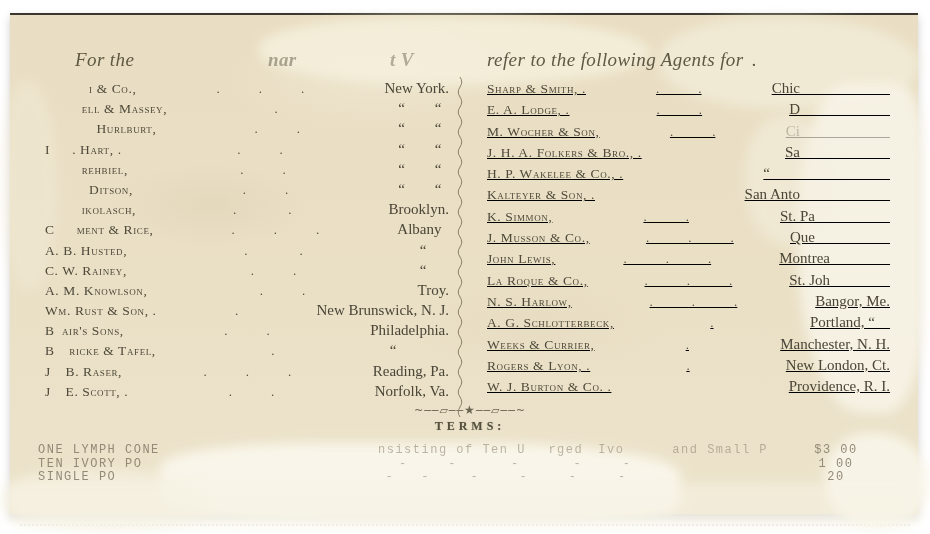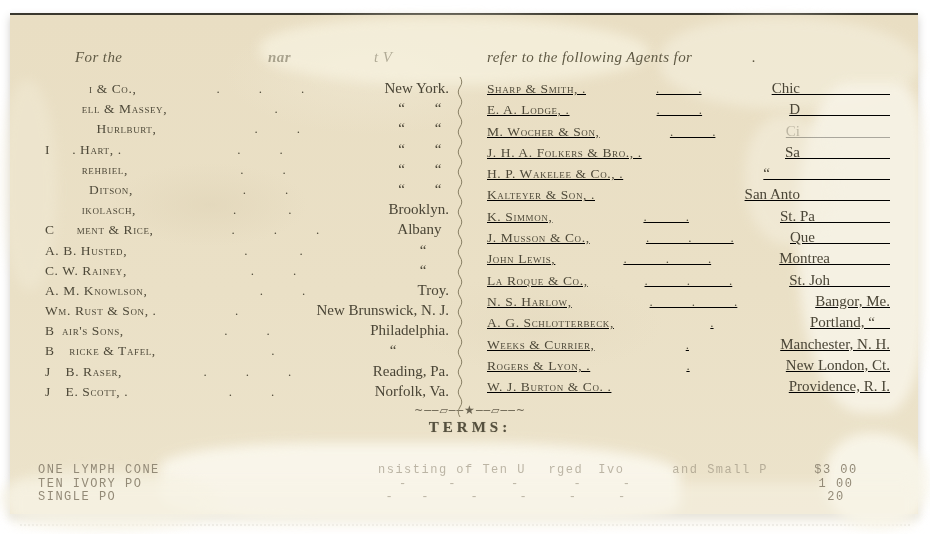--- a/index.html
+++ b/index.html
@@ -23,24 +23,24 @@
   .p-topright{left:650px;top:2px;width:260px;height:92px;background:#f4efdd;opacity:.65;}
   .p-right{left:788px;top:68px;width:126px;height:330px;background:#f7f3e6;opacity:.92;border-radius:40% 20% 30% 50%;}
   .p-rightmid{left:735px;top:100px;width:90px;height:130px;background:#f5f0e0;opacity:.55;}
   .p-bottomband{left:150px;top:428px;width:520px;height:78px;background:#faf7ec;opacity:.95;border-radius:30% 40% 20% 30%;}
   .p-bottomleft{left:-10px;top:455px;width:220px;height:60px;background:#f6f2e2;opacity:.7;}
   .p-bottomright{left:815px;top:418px;width:105px;height:95px;background:#f9f6ea;opacity:.92;}
   .p-leftedge{left:-8px;top:65px;width:55px;height:210px;background:#f2ecd8;opacity:.45;}
   .p-bottomedge{left:0;top:468px;width:908px;height:44px;background:#f7f3e5;opacity:.55;border-radius:10px;}
   .content{position:absolute;inset:0;z-index:2;}
 
-  .hdr{position:absolute;top:34px;font-style:italic;font-size:15px;color:#5f5944;letter-spacing:.4px;white-space:pre;}
+  .hdr{position:absolute;top:34px;font-style:italic;font-size:19px;color:#5f5944;letter-spacing:.4px;white-space:pre;}
   .h-left{left:65px;}
   .h-f1{left:258px;opacity:.5;font-weight:bold;}
-  .h-f2{left:364px;opacity:.45;}
+  .h-f2{left:380px;opacity:.45;font-weight:bold;}
   .h-right{left:477px;}
   .h-dot{left:742px;}
 
   .col{position:absolute;top:65px;}
   .col-left{left:35px;width:410px;}
   .col-right{left:477px;width:428px;text-decoration:underline;}
   .agent-row{display:flex;align-items:baseline;white-space:pre;}
   .col-left .agent-row{height:20.2px;}
   .col-right .agent-row{height:21.3px;}
   .agent-name{font-variant:small-caps;font-size:13.5px;color:#4e4939;letter-spacing:.6px;}
@@ -50,25 +50,25 @@
   .col-right .agent-location{padding-right:25px;}
   .faded-loc{opacity:.3;}
 
   .wavy{position:absolute;left:445px;top:62px;z-index:2;}
 
   .ornament{position:absolute;left:320px;top:388px;width:280px;text-align:center;
     color:#6b6452;font-size:11px;letter-spacing:1px;white-space:pre;
     font-family:"DejaVu Sans",sans-serif;}
   .ornament .star{font-size:12px;}
   .terms-heading{position:absolute;left:320px;top:404px;width:280px;text-align:center;
-    font-weight:bold;font-size:15px;letter-spacing:4px;color:#55503e;
+    font-weight:bold;font-size:12px;letter-spacing:4px;color:#55503e;
     text-shadow:0 0 1px rgba(85,80,62,.4);}
   .terms-rows{position:absolute;left:28px;top:428px;width:834px;
     font-family:"Liberation Mono","DejaVu Sans Mono",monospace;
-    font-size:12px;letter-spacing:1.5px;color:#938a77;margin-top:20px;}
+    font-size:12px;letter-spacing:1.5px;color:#938a77;}
   .terms-row{display:flex;height:13.5px;align-items:baseline;white-space:pre;}
   .terms-item{width:340px;}
   .terms-middle{flex:1;opacity:.6;}
   .terms-price{width:72px;text-align:center;}
   .scan-noise{position:absolute;left:20px;top:524px;width:890px;height:0;
     border-top:2px dotted rgba(160,158,150,.22);}
 </style>
 </head>
 <body>
 

